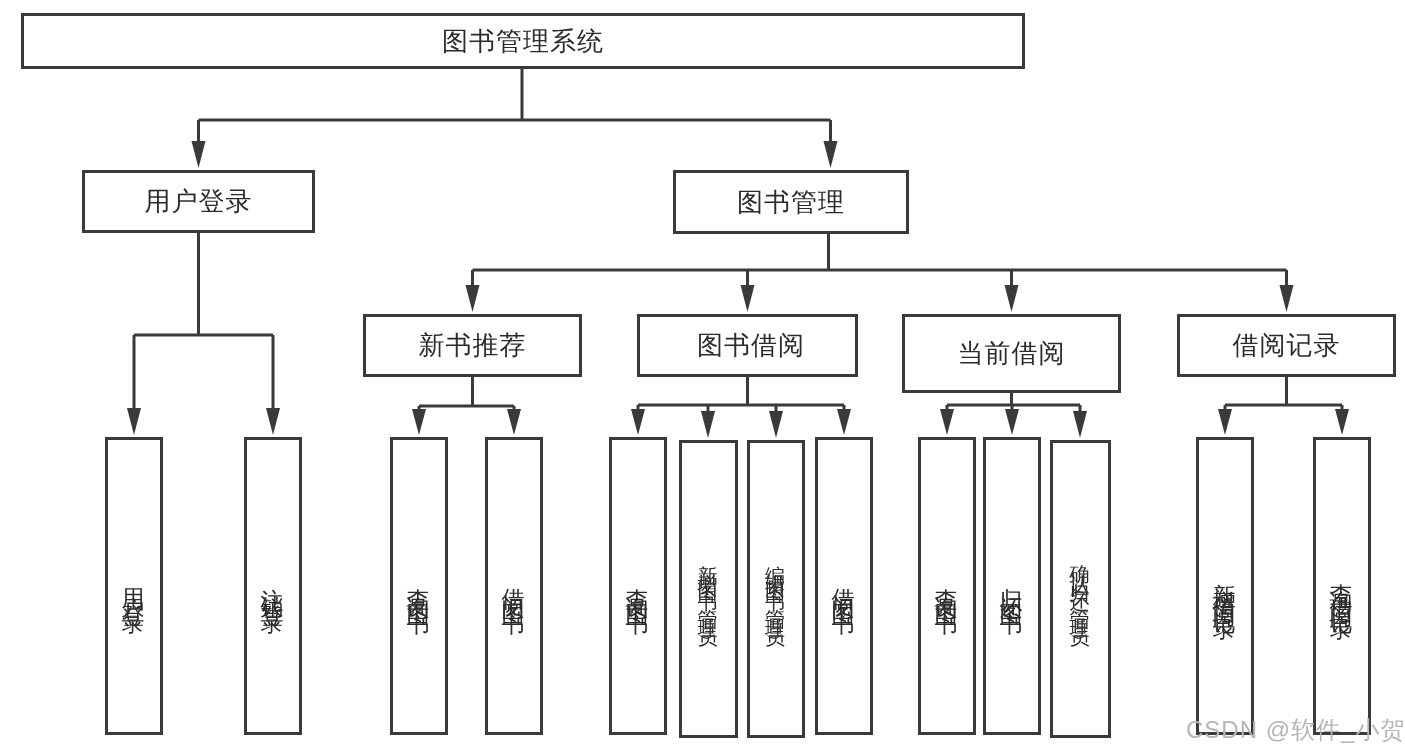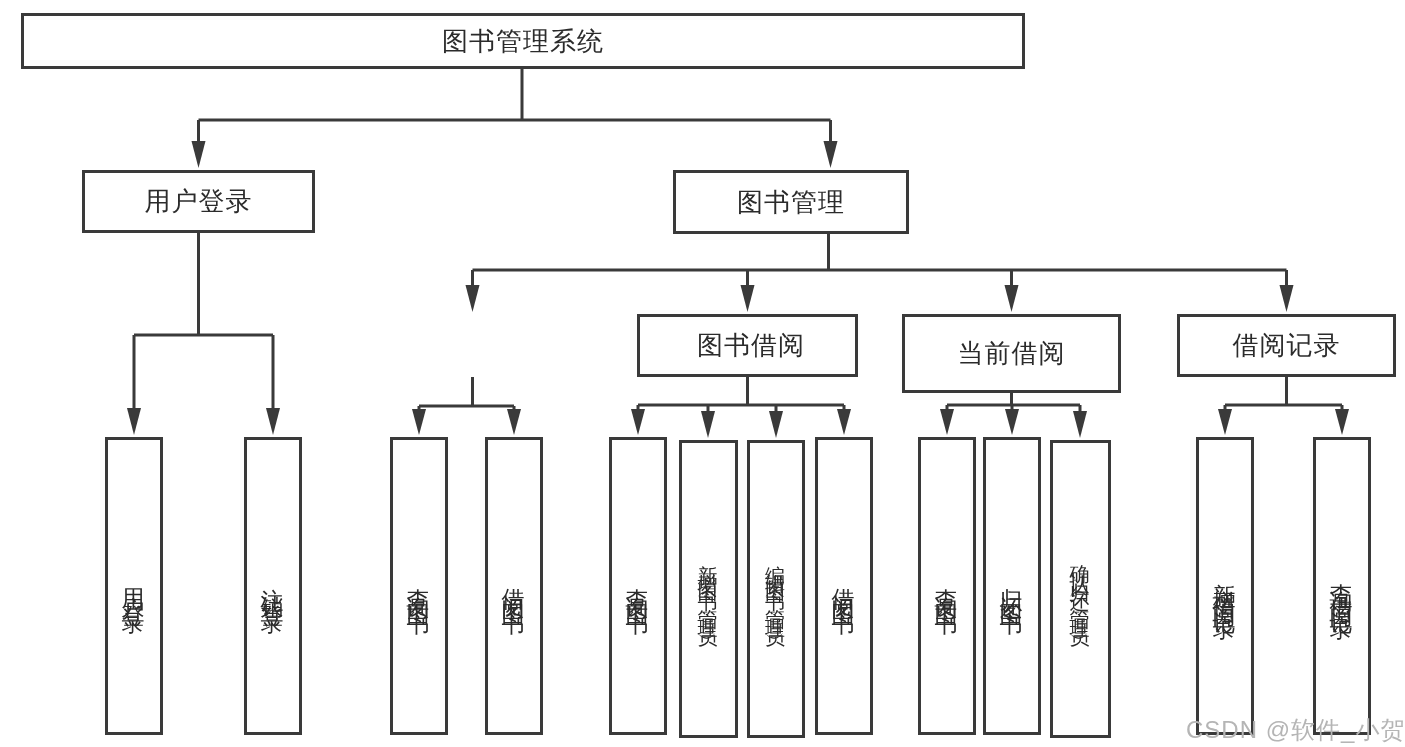--- a/index.html
+++ b/index.html
@@ -106,20 +106,23 @@
     <span>图书管理系统</span>
   </div>
 
   <div class="node hbox" style="left:82px;top:170px;width:233px;height:63px;">
     <span>用户登录</span>
   </div>
   <div class="node hbox" style="left:673px;top:170px;width:236px;height:64px;">
     <span>图书管理</span>
   </div>
 
+  <div class="node hbox" style="left:363px;top:314px;width:219px;height:63px;">
+    <span>新书推荐</span>
+  </div>
   <div class="node hbox" style="left:637px;top:314px;width:221px;height:63px;padding-left:7px;">
     <span>图书借阅</span>
   </div>
   <div class="node hbox" style="left:902px;top:314px;width:219px;height:79px;">
     <span>当前借阅</span>
   </div>
   <div class="node hbox" style="left:1177px;top:314px;width:219px;height:63px;">
     <span>借阅记录</span>
   </div>
 

